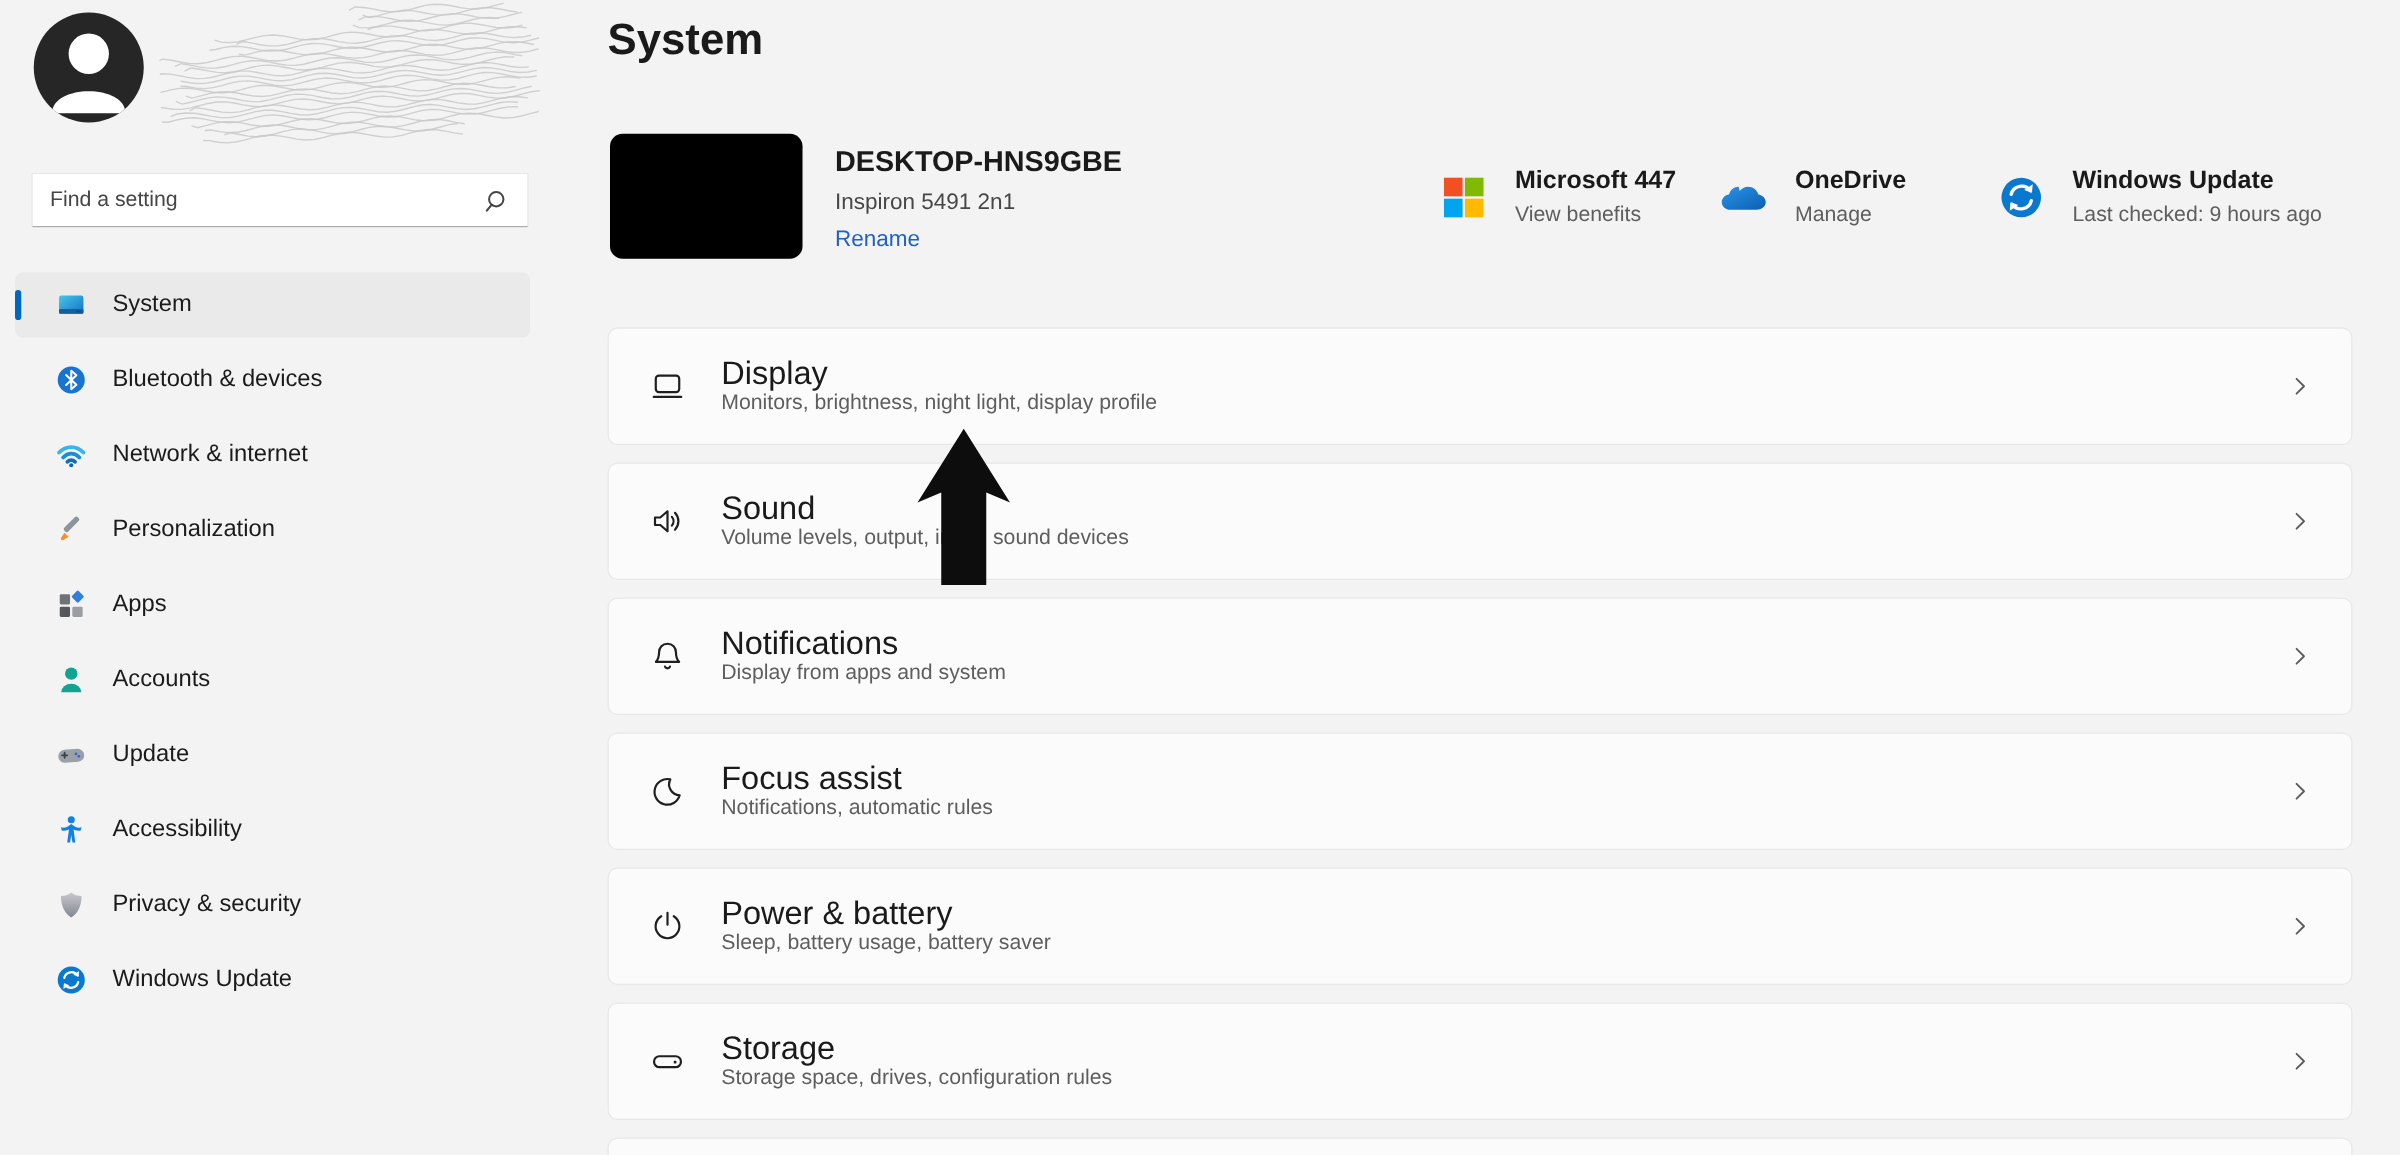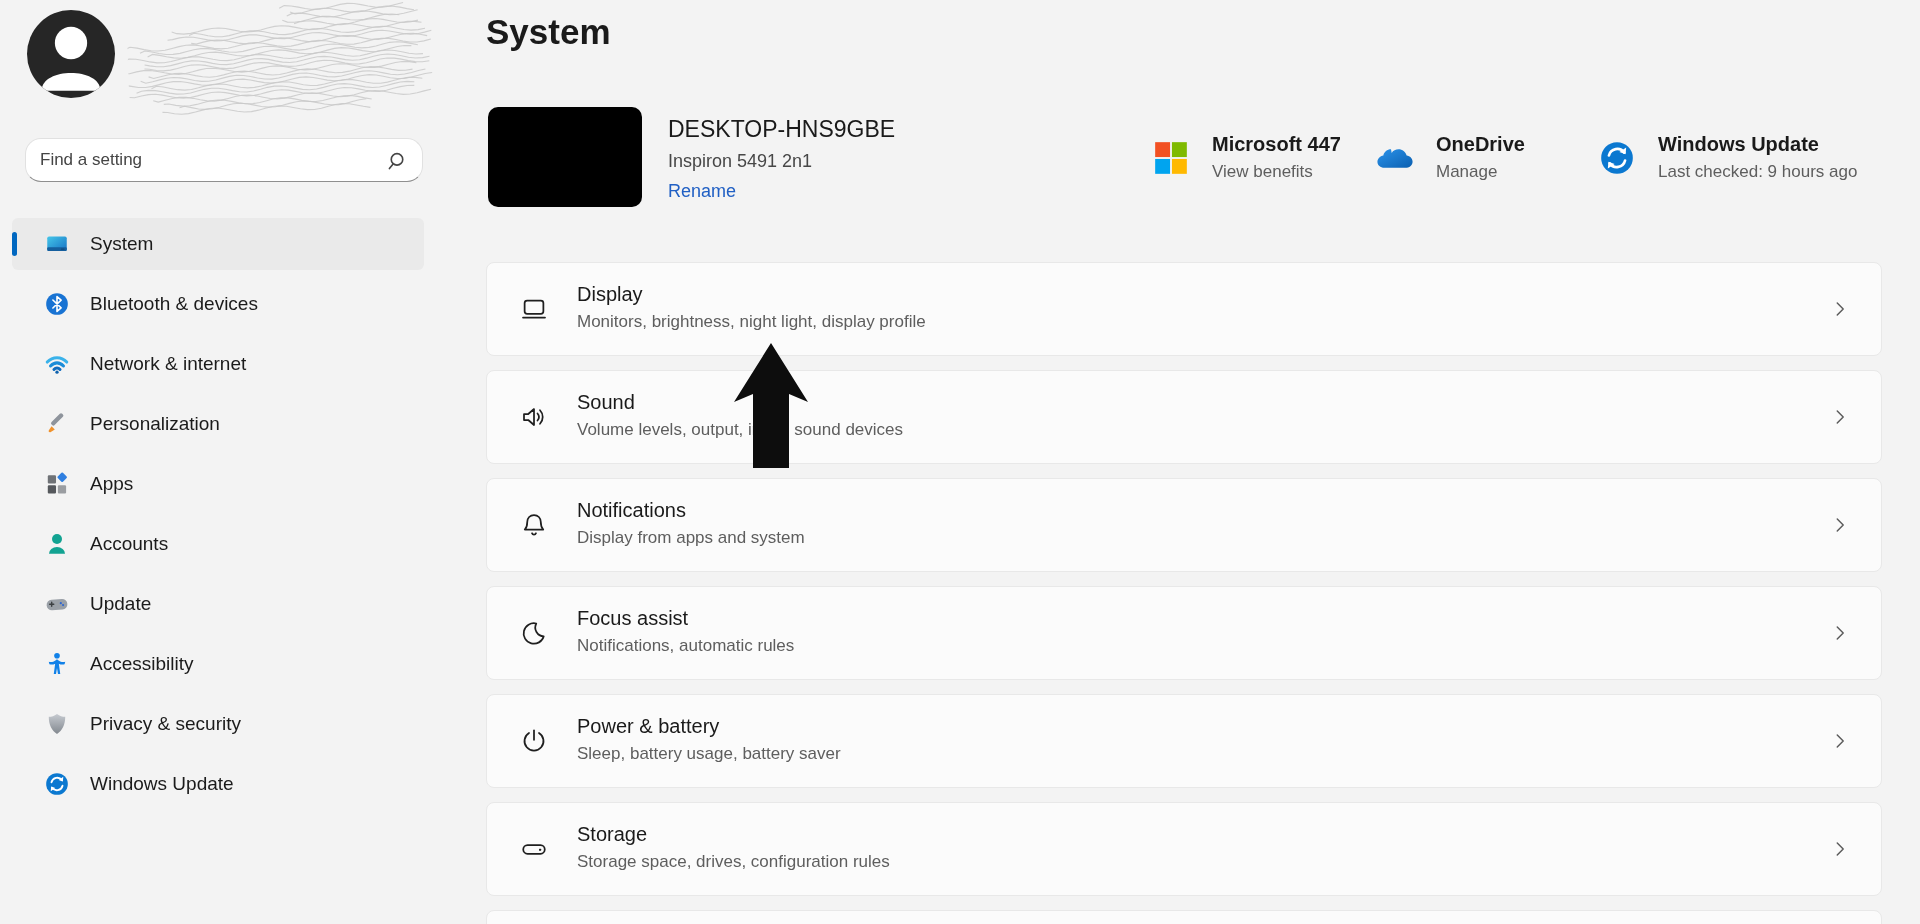--- a/index.html
+++ b/index.html
@@ -9,55 +9,55 @@
     --title:#1a1a1a; --sub:#5e5e5e;
   }
   .stage{position:relative;width:1920px;height:924px;background:var(--page-bg);overflow:hidden;}
 
   
   .avatar{position:absolute;left:27px;top:10px;width:88px;height:88px;border-radius:50%;
           background:#262626;overflow:hidden;cursor:pointer;}
   .avatar svg{width:100%;height:100%;display:block;}
   .scribble{position:absolute;left:128px;top:2px;width:320px;height:116px;transform:rotate(-2deg);}
   .search-box{position:absolute;left:25px;top:138px;width:398px;height:44px;background:#ffffff;
-          border:1px solid #e1e1e1;border-bottom:1px solid #8f8f8f;border-radius:16px;box-sizing:border-box;}
+          border:1px solid #e1e1e1;border-bottom:1px solid #8f8f8f;border-radius:2px;box-sizing:border-box;}
   .search-box input{border:none;outline:none;background:transparent;width:100%;height:100%;
           box-sizing:border-box;padding:0 44px 0 14px;font-size:17px;color:#1b1b1b;font-family:inherit;}
   .search-box input::placeholder{color:#454545;opacity:1;}
   .search-glyph{position:absolute;right:12px;top:9px;width:26px;height:26px;}
 
   .nav{position:absolute;left:12px;top:218px;width:412px;}
   .nav-item{position:relative;height:52px;margin-bottom:8px;border-radius:6px;
           display:flex;align-items:center;cursor:pointer;}
   .nav-item.selected{background:#eaeaea;}
   .accent-pill{position:absolute;left:0;top:14px;width:5px;height:24px;border-radius:3px;background:var(--accent);}
   .nav-icon{width:26px;height:26px;margin-left:32px;flex:none;}
   .nav-icon svg{width:100%;height:100%;display:block;}
   .nav-label{margin-left:20px;font-size:19px;color:#1b1b1b;white-space:nowrap;}
 
   
   .page-title{position:absolute;left:486px;top:12px;font-size:35px;font-weight:700;color:var(--title);}
   .device-img{position:absolute;left:488px;top:107px;width:154px;height:100px;background:#000;border-radius:10px;}
-  .device-name{position:absolute;left:668px;top:116px;font-size:23px;font-weight:400;color:var(--title);}
+  .device-name{position:absolute;left:668px;top:116px;font-size:23px;font-weight:700;color:var(--title);}
   .device-model{position:absolute;left:668px;top:151px;font-size:18px;color:#474747;}
   .device-rename{position:absolute;left:668px;top:181px;font-size:18px;color:var(--link);cursor:pointer;}
 
   .status-card{position:absolute;top:132px;display:flex;align-items:center;cursor:pointer;}
   .status-icon{width:38px;height:38px;margin-right:22px;flex:none;}
   .status-icon svg{width:100%;height:100%;display:block;}
   .status-title{font-size:20px;font-weight:700;color:var(--title);line-height:25px;white-space:nowrap;}
   .status-sub{font-size:17px;color:var(--sub);line-height:22px;margin-top:4px;white-space:nowrap;}
 
   
   .rows{position:absolute;left:486px;top:262px;width:1396px;}
   .row{position:relative;height:94px;margin-bottom:14px;background:var(--card-bg);
        border:1px solid #e8e8e8;border-radius:8px;box-sizing:border-box;cursor:pointer;}
   .row-icon{position:absolute;left:32px;top:50%;transform:translateY(-50%);width:30px;height:30px;}
   .row-icon svg{width:100%;height:100%;display:block;}
-  .row-title{position:absolute;left:90px;top:20px;font-size:20px;color:var(--title);}
+  .row-title{position:absolute;left:90px;top:20px;font-size:26px;color:var(--title);}
   .row-sub{position:absolute;left:90px;top:49px;font-size:17px;color:var(--sub);}
   .row-chevron{position:absolute;right:30px;top:50%;transform:translateY(-50%);width:22px;height:22px;}
   .row-chevron svg{width:100%;height:100%;display:block;}
 
   .annotation{position:absolute;left:0;top:0;width:1920px;height:924px;pointer-events:none;z-index:50;}
 </style>
 </head>
 <body>
 
 <div class="stage">

